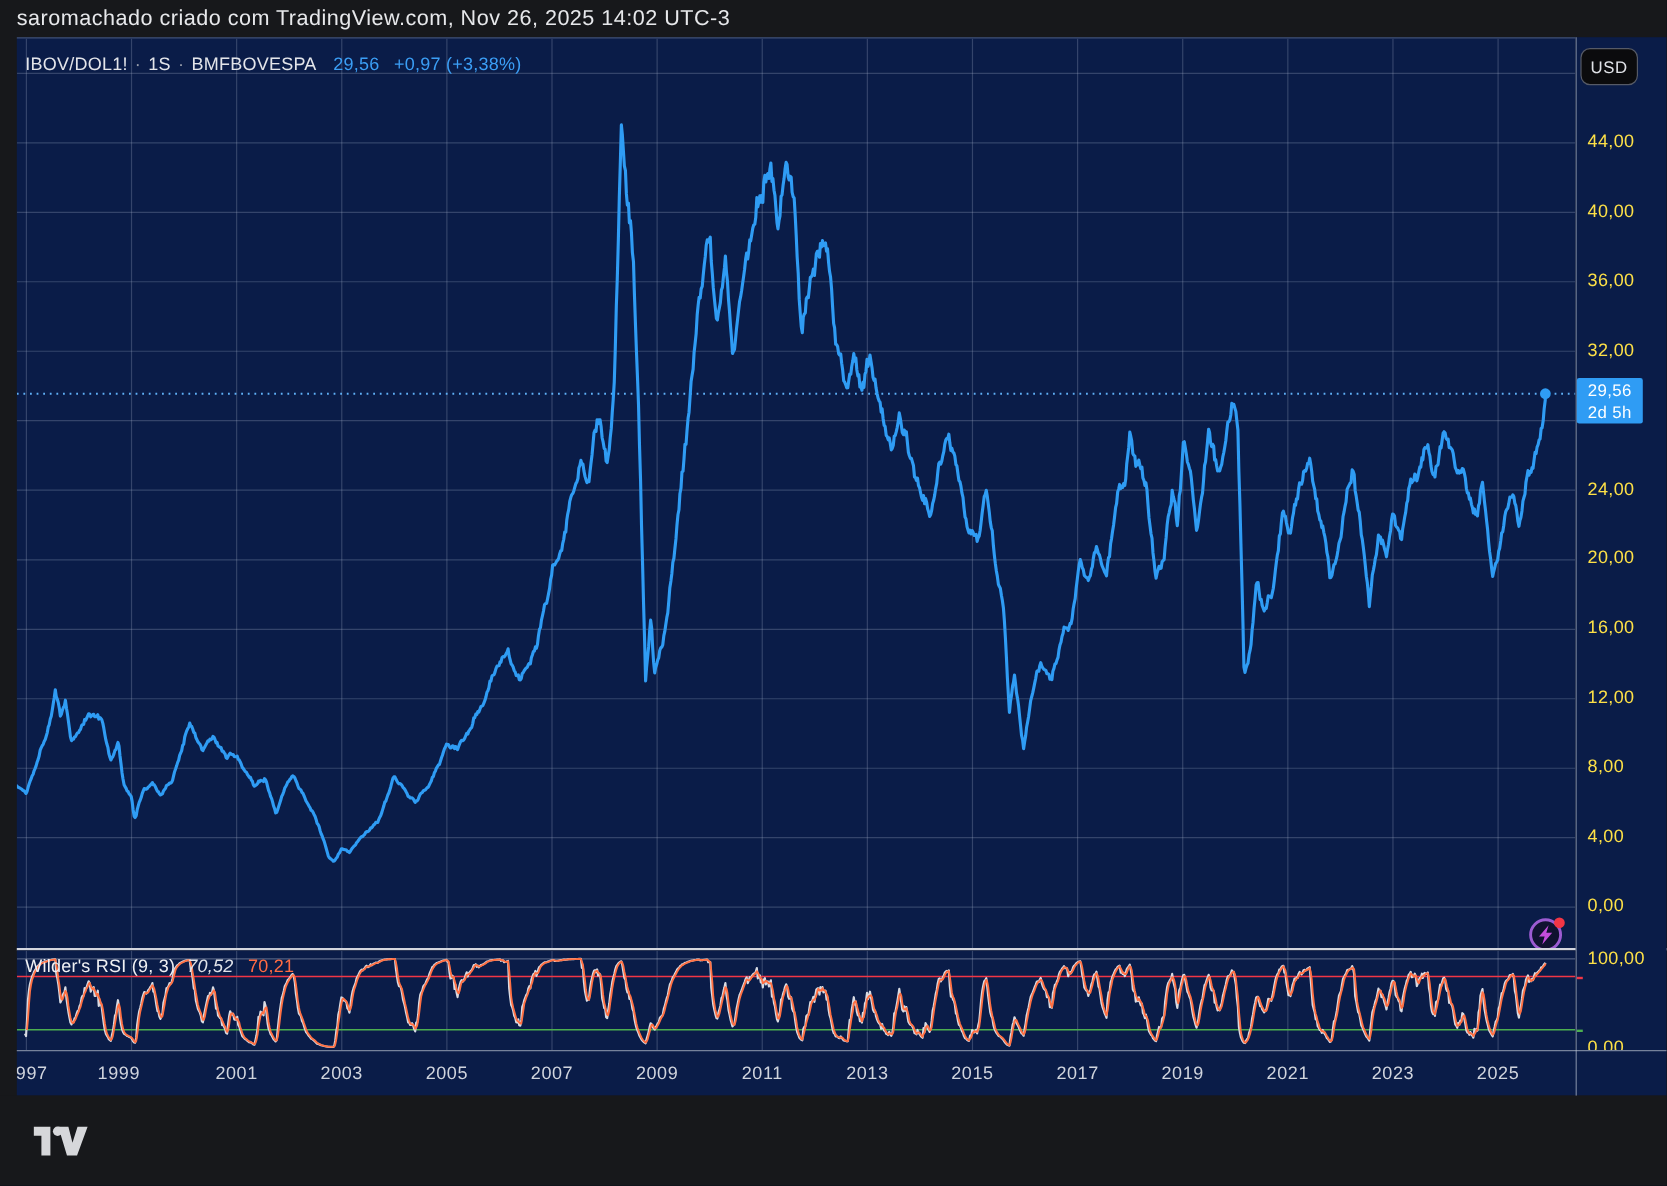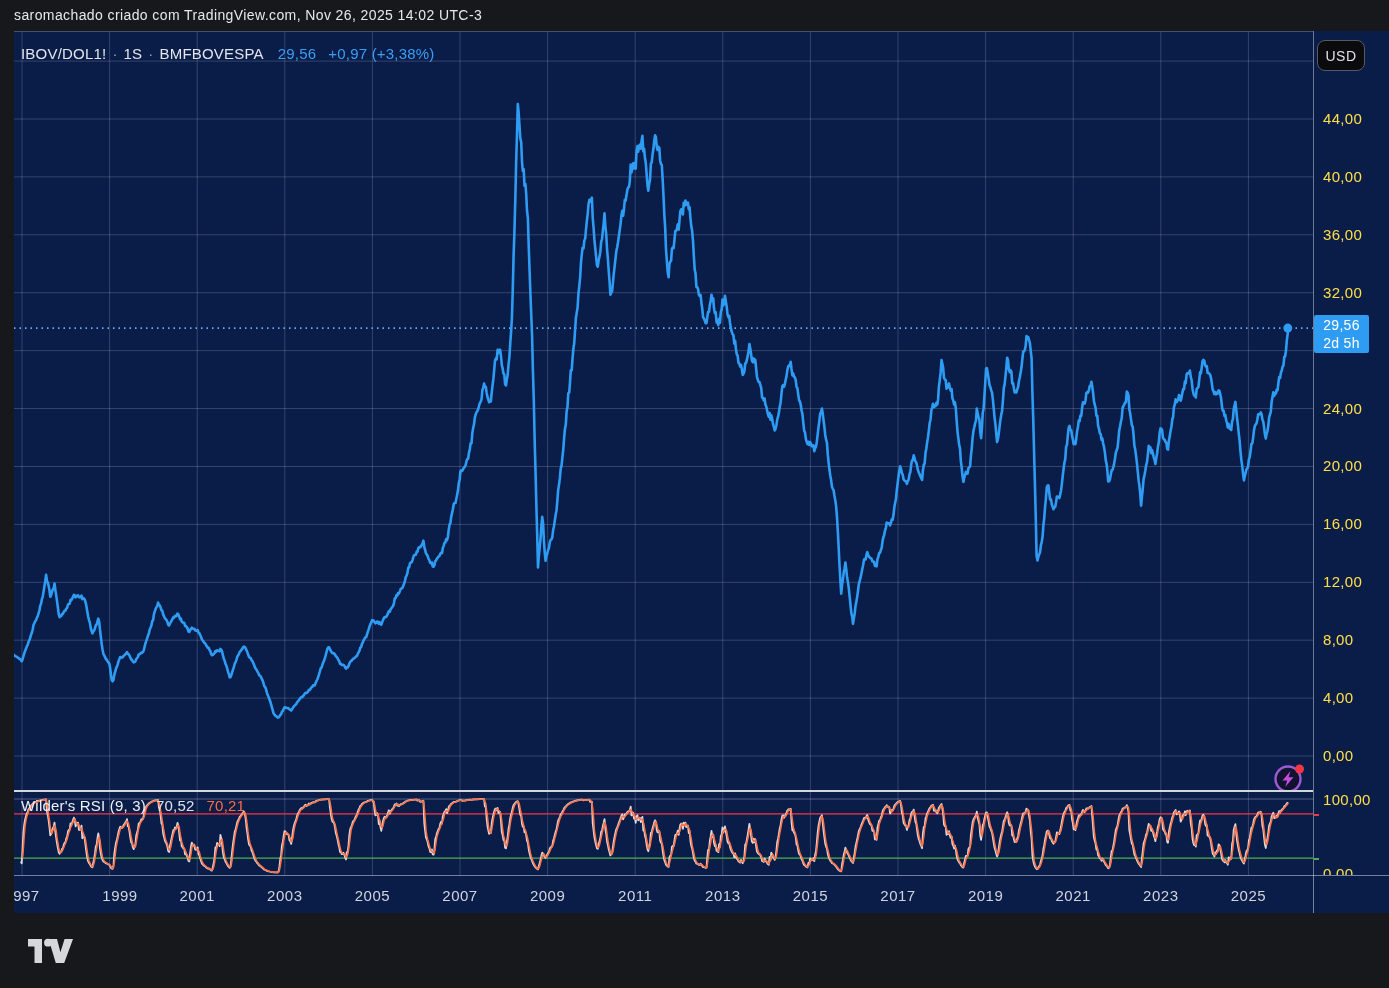--- a/index.html
+++ b/index.html
@@ -4,21 +4,21 @@
 <style>
   html,body{margin:0;padding:0;background:#101113;}
   #app{
     position:relative;width:1389px;height:988px;overflow:hidden;
     background:#17181b;font-family:"Liberation Sans",sans-serif;
     -webkit-font-smoothing:antialiased;
   }
   
   .attribution{
     position:absolute;left:0;top:0;width:100%;height:31px;
-    color:#e7e8eb;font-size:14px;line-height:31px;padding-left:14px;
+    color:#e7e8eb;font-size:18px;line-height:31px;padding-left:14px;
     letter-spacing:.4px;white-space:nowrap;box-sizing:border-box;
   }
   
   .pane-main{
     position:absolute;left:14px;top:31px;width:1299px;height:759px;
     background:#0a1c48;overflow:hidden;border-top:1px solid rgba(170,180,200,.35);
   }
   .pane-main svg,.pane-rsi svg{position:absolute;left:0;top:0;}
   .legend{
     position:absolute;left:7px;top:13px;font-size:15px;color:#e3e5ea;
@@ -33,21 +33,21 @@
   .pane-sep{position:absolute;left:14px;top:790px;width:1375px;height:2px;background:#d3d6de;}
   
   .pane-rsi{
     position:absolute;left:14px;top:792px;width:1299px;height:83px;
     background:#0a1c48;overflow:hidden;
   }
   .rsi-legend{
     position:absolute;left:7px;top:5px;font-size:15px;color:#f0f1f4;
     white-space:nowrap;letter-spacing:.2px;z-index:3;
   }
-  .rsi-legend .v1{color:#dfe2e8;margin-left:10px;}
+  .rsi-legend .v1{color:#dfe2e8;margin-left:10px;font-style:italic;}
   .rsi-legend .v2{color:#ff6b43;margin-left:12px;}
   
   .time-axis{
     position:absolute;left:14px;top:875px;width:1375px;height:38px;
     background:#0a1c48;border-top:1px solid rgba(190,198,212,.6);
     overflow:hidden;box-sizing:border-box;
   }
   .time-axis .ylabel{
     position:absolute;top:50%;transform:translate(-50%,-50%);
     font-size:15px;color:#d0d4dd;letter-spacing:.5px;
@@ -188,21 +188,21 @@
         <div class="plabel" style="top: 768px;">100,00</div>
         <div class="plabel" style="top: 842px;">0,00</div>
         <div class="band-tick" style="top: 782.8px; background: rgb(242, 54, 69);"></div>
         <div class="band-tick" style="top: 827.2px; background: rgb(76, 175, 80);"></div>
       </div>
   </div>
 
   <div class="time-axis">
       <div id="year-labels">
         <div class="ylabel" style="left: 8px;">1997</div>
-        <div class="ylabel" style="left: 106px;">1999</div>
+        <div class="ylabel" style="left: 85px;">1999</div>
         <div class="ylabel" style="left: 183.2px;">2001</div>
         <div class="ylabel" style="left: 270.8px;">2003</div>
         <div class="ylabel" style="left: 358.4px;">2005</div>
         <div class="ylabel" style="left: 446px;">2007</div>
         <div class="ylabel" style="left: 533.6px;">2009</div>
         <div class="ylabel" style="left: 621.2px;">2011</div>
         <div class="ylabel" style="left: 708.8px;">2013</div>
         <div class="ylabel" style="left: 796.4px;">2015</div>
         <div class="ylabel" style="left: 884px;">2017</div>
         <div class="ylabel" style="left: 971.6px;">2019</div>

